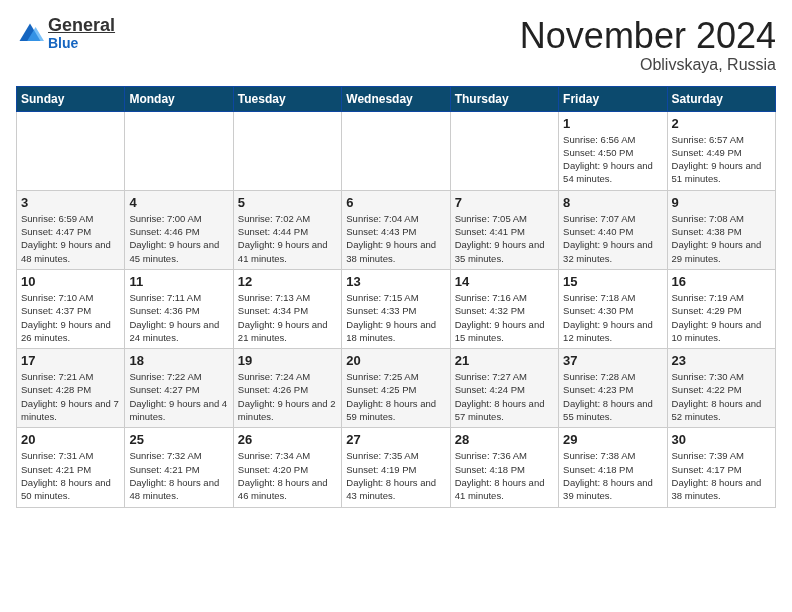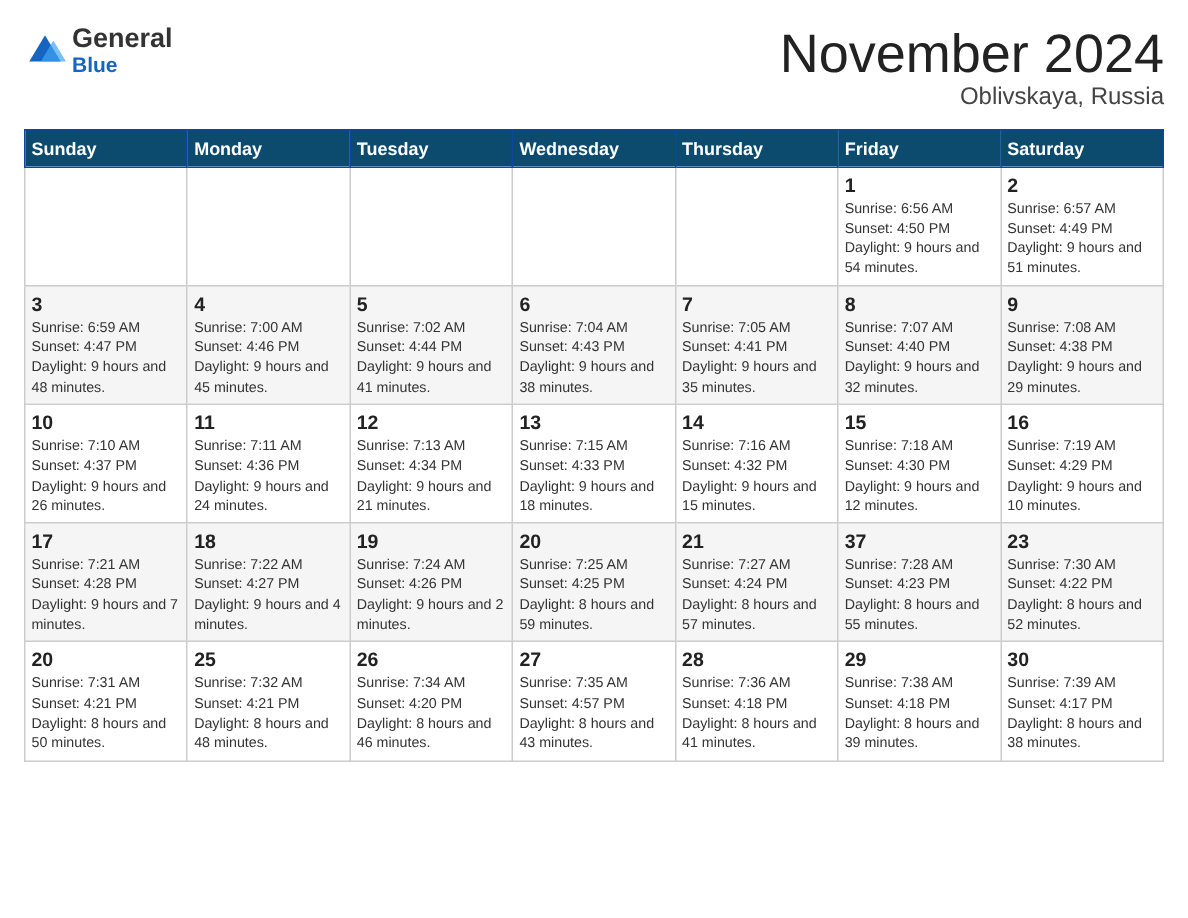--- a/index.html
+++ b/index.html
@@ -23,20 +23,21 @@
     }
     .logo-text {
       display: flex;
       flex-direction: column;
       line-height: 1.1;
     }
     .logo-general {
       font-size: 18px;
       font-weight: bold;
       color: #333;
+      text-decoration: underline;
     }
     .logo-blue {
       font-size: 14px;
       font-weight: bold;
       color: #1565C0;
     }
     .logo-icon {
       width: 28px;
       height: 28px;
     }
@@ -294,21 +295,21 @@
         </td>
         <td>
           <span class="day-number">26</span>
           <div class="day-info">Sunrise: 7:34 AM
 Sunset: 4:20 PM
 Daylight: 8 hours and 46 minutes.</div>
         </td>
         <td>
           <span class="day-number">27</span>
           <div class="day-info">Sunrise: 7:35 AM
-Sunset: 4:57 PM
+Sunset: 4:19 PM
 Daylight: 8 hours and 43 minutes.</div>
         </td>
         <td>
           <span class="day-number">28</span>
           <div class="day-info">Sunrise: 7:36 AM
 Sunset: 4:18 PM
 Daylight: 8 hours and 41 minutes.</div>
         </td>
         <td>
           <span class="day-number">29</span>

